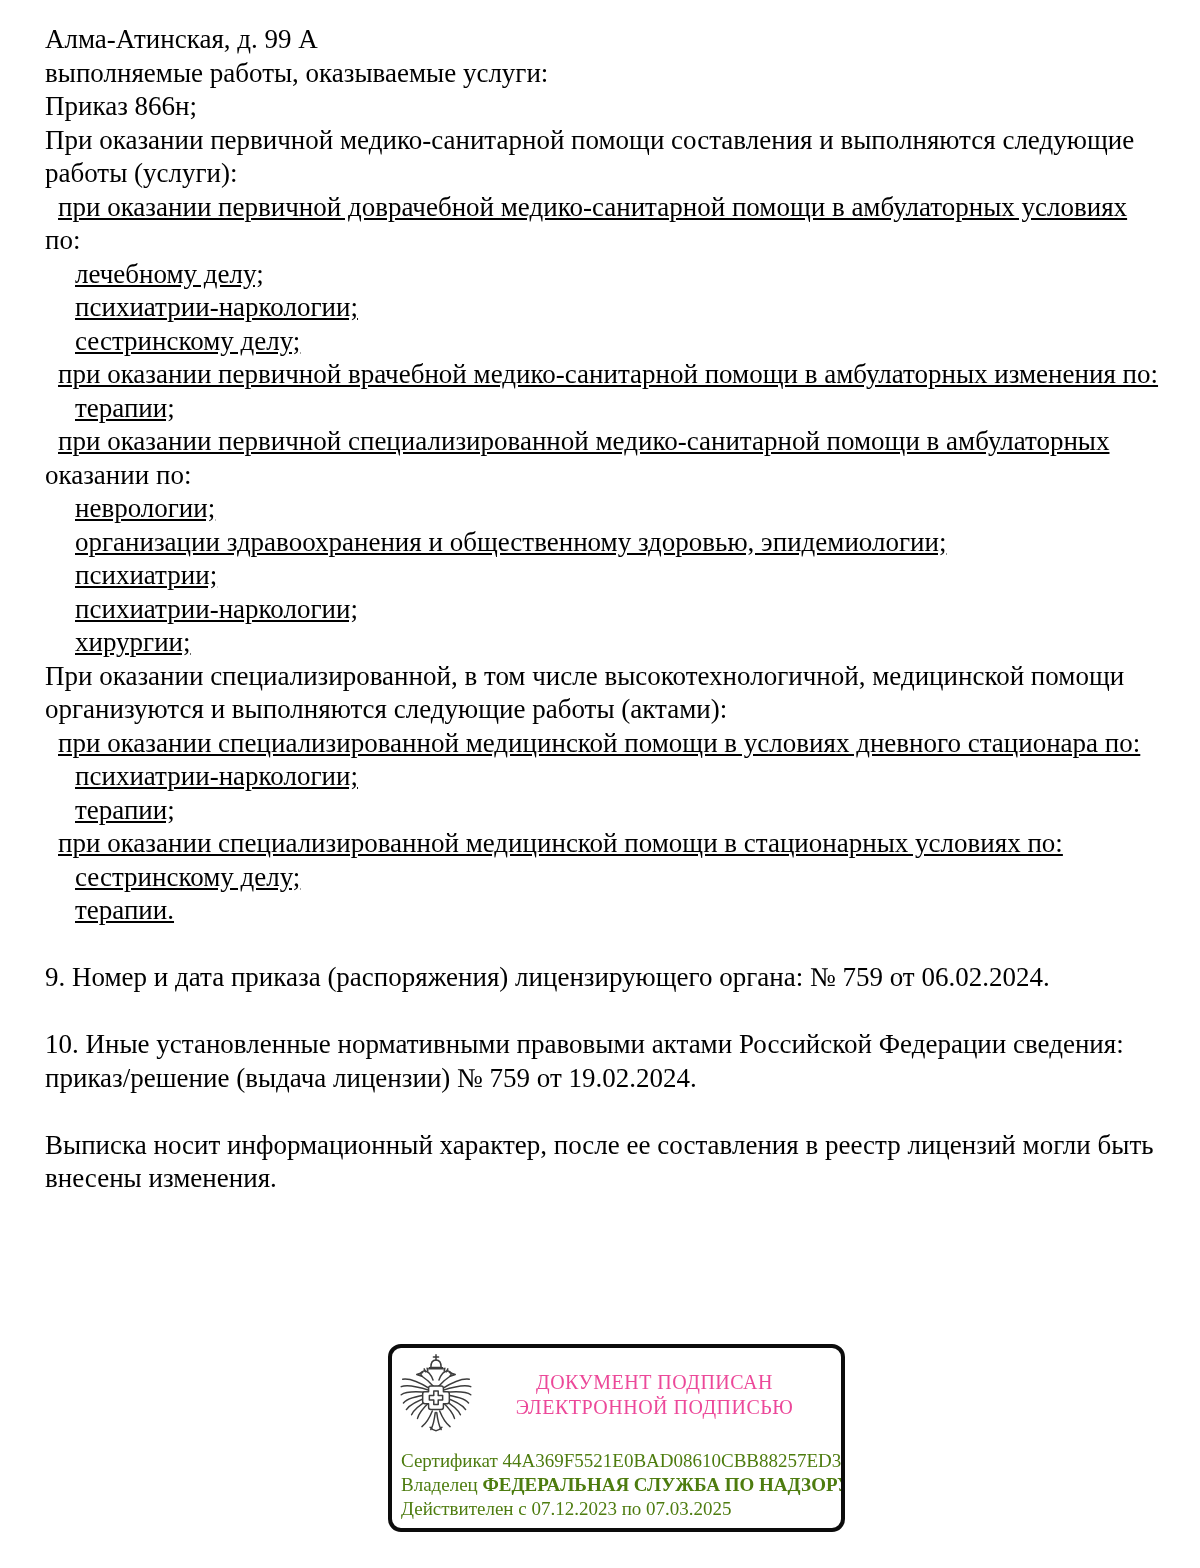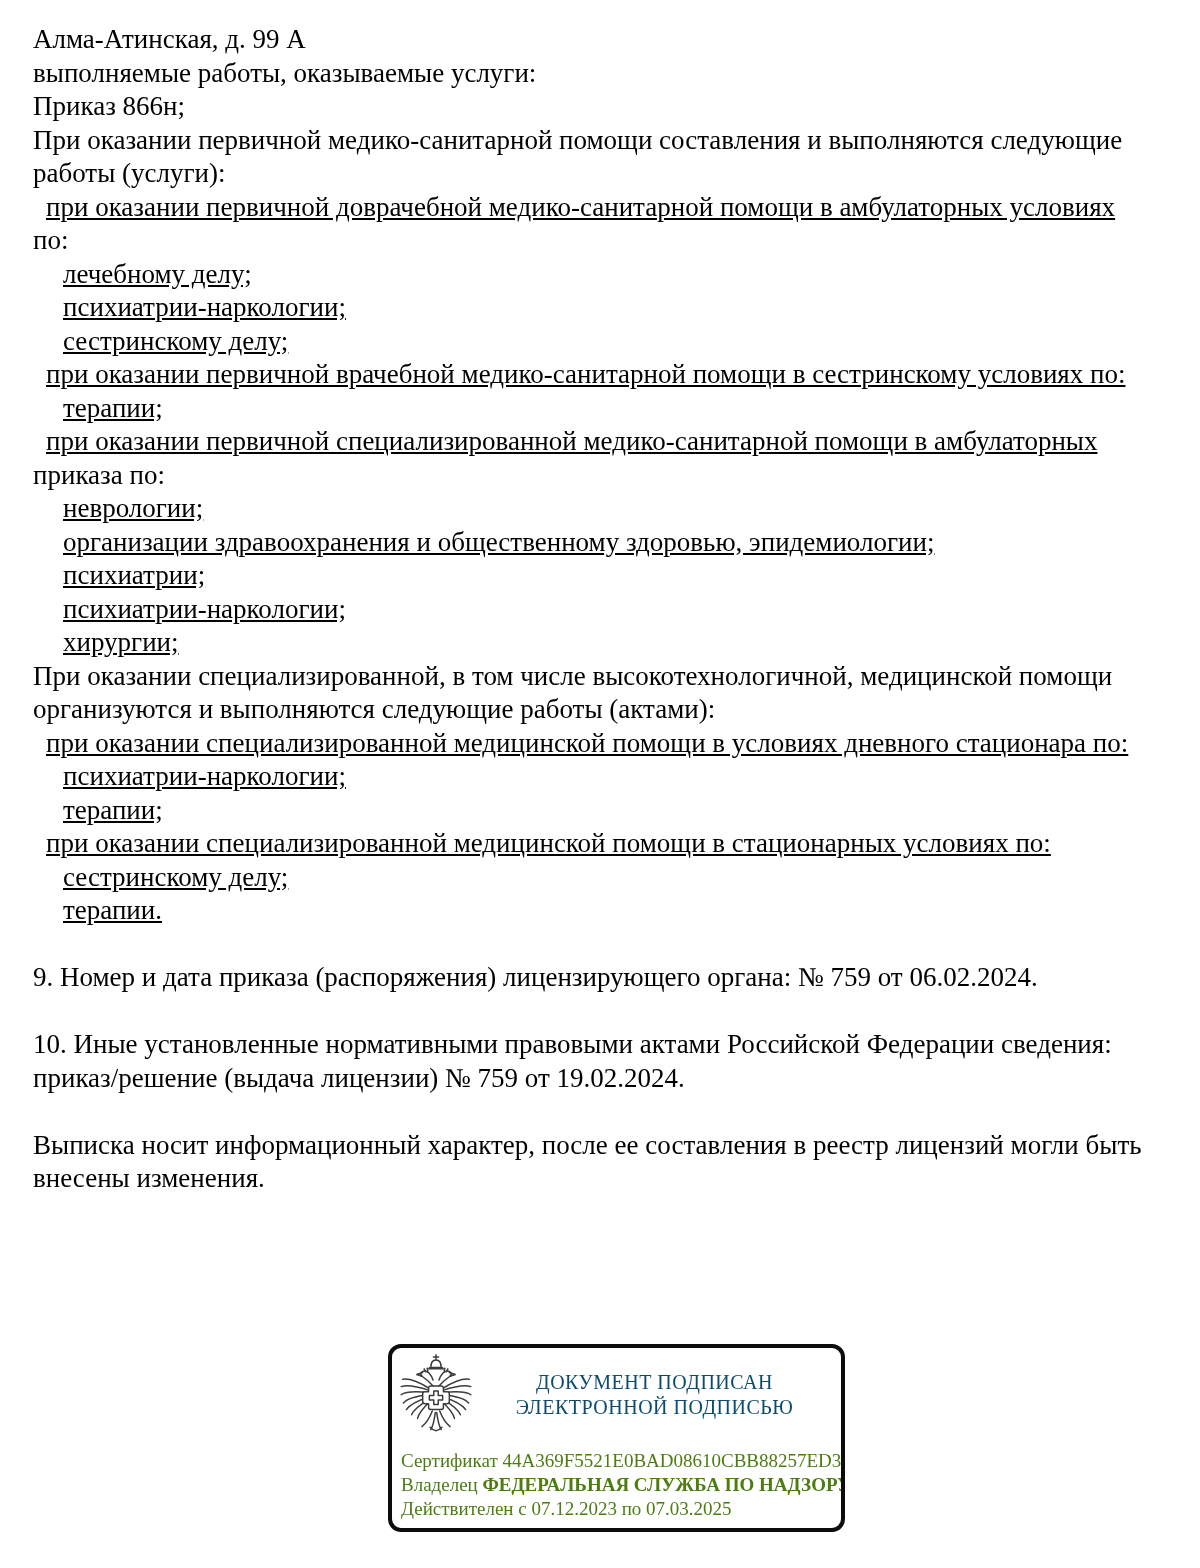--- a/index.html
+++ b/index.html
@@ -20,20 +20,21 @@
     position: absolute;
     left: 33px;
     top: 23px;
     right: 26px;
     font-size: 27px;
     line-height: 33.5px;
   }
   .line {
     min-height: 33.5px;
     white-space: nowrap;
+    margin-left: 12px;
   }
   .ind0 { padding-left: 0; }
   .ind1 { padding-left: 13px; text-decoration: underline; }
   .ind2 { padding-left: 30px; text-decoration: underline; }
 
   
   .stamp {
     position: absolute;
     left: 388px;
     top: 1344px;
@@ -54,21 +55,21 @@
   }
   .stamp-title {
     position: absolute;
     left: 82px;
     right: 6px;
     top: 22px;
     text-align: center;
     font-size: 20px;
     line-height: 25px;
     letter-spacing: 0.5px;
-    color: #0c4a6e;
+    color: #ec4899;
   }
   .stamp-body {
     position: absolute;
     left: 9px;
     right: 0;
     top: 101px;
     font-size: 19px;
     line-height: 24px;
     color: #4d7c0f;
   }
@@ -82,24 +83,24 @@
     <div class="line ind0">Алма-Атинская, д. 99 А</div>
     <div class="line ind0">выполняемые работы, оказываемые услуги:</div>
     <div class="line ind0">Приказ 866н;</div>
     <div class="line ind0">При оказании первичной медико-санитарной помощи составления и выполняются следующие</div>
     <div class="line ind0">работы (услуги):</div>
     <div class="line ind1">при оказании первичной доврачебной медико-санитарной помощи в амбулаторных условиях</div>
     <div class="line ind0">по:</div>
     <div class="line ind2">лечебному делу;</div>
     <div class="line ind2">психиатрии-наркологии;</div>
     <div class="line ind2">сестринскому делу;</div>
-    <div class="line ind1">при оказании первичной врачебной медико-санитарной помощи в сестринскому условиях по:</div>
+    <div class="line ind1">при оказании первичной врачебной медико-санитарной помощи в амбулаторных изменения по:</div>
     <div class="line ind2">терапии;</div>
     <div class="line ind1">при оказании первичной специализированной медико-санитарной помощи в амбулаторных</div>
-    <div class="line ind0">приказа по:</div>
+    <div class="line ind0">оказании по:</div>
     <div class="line ind2">неврологии;</div>
     <div class="line ind2">организации здравоохранения и общественному здоровью, эпидемиологии;</div>
     <div class="line ind2">психиатрии;</div>
     <div class="line ind2">психиатрии-наркологии;</div>
     <div class="line ind2">хирургии;</div>
     <div class="line ind0">При оказании специализированной, в том числе высокотехнологичной, медицинской помощи</div>
     <div class="line ind0">организуются и выполняются следующие работы (актами):</div>
     <div class="line ind1">при оказании специализированной медицинской помощи в условиях дневного стационара по:</div>
     <div class="line ind2">психиатрии-наркологии;</div>
     <div class="line ind2">терапии;</div>

